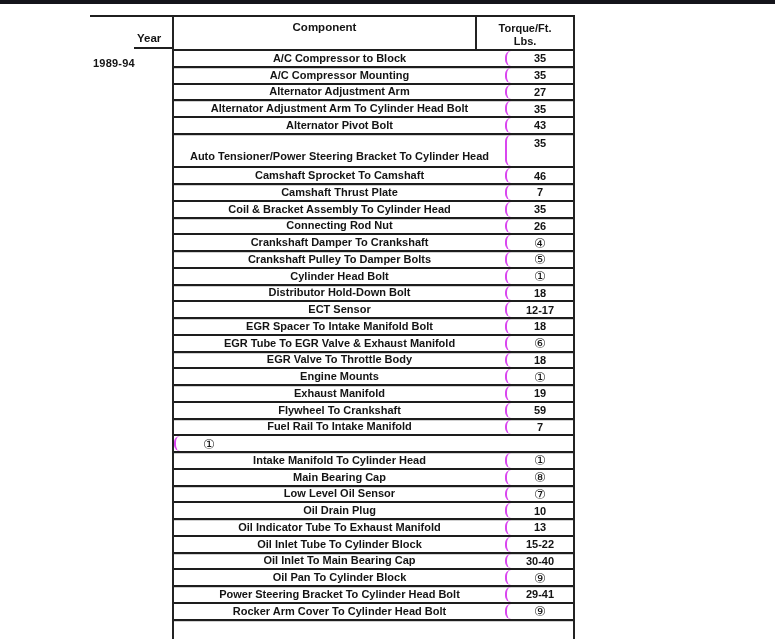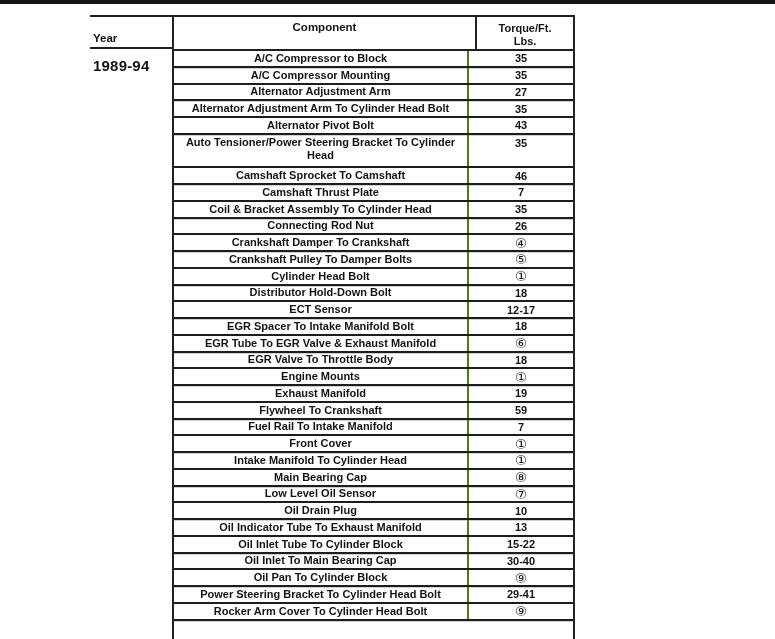--- a/index.html
+++ b/index.html
@@ -31,25 +31,26 @@
   }
   .year-head {
     height: 32px;
     border-bottom: 2px solid #1f1f1f;
     box-sizing: border-box;
     display: flex;
     align-items: flex-end;
     padding: 0 0 3px 3px;
     font-weight: bold;
     font-size: 11.5px;
+    margin-left: 44px;
   }
   .year-val {
     padding: 8px 0 0 3px;
     font-weight: bold;
-    font-size: 15px;
+    font-size: 11px;
     letter-spacing: 0.2px;
   }
   
   .spec-table {
     position: absolute;
     left: 172px; top: 15px;
     width: 403px; height: 624px;
     box-sizing: border-box;
     border-top: 2px solid #1f1f1f;
     border-left: 2px solid #232323;
@@ -103,32 +104,33 @@
     align-items: center;
     justify-content: center;
     text-align: center;
     font-weight: bold;
     font-size: 11px;
     line-height: 1.18;
     padding: 0 6px;
     overflow: hidden;
     border-radius: 6px;
   }
-  .row.tall .comp { align-items: flex-start; padding-top: 1px; }
+  .row.tall .comp { align-items: flex-start; padding-top: 15px; }
   .torq {
-    width: 106px;
-    border-left: 2px solid #4d7c0f;
+    width: 68px;
+    border-left: 2px solid #d946ef;
     box-sizing: border-box;
     display: flex;
     align-items: center;
     justify-content: center;
     font-weight: bold;
     font-size: 11px;
     font-family: "Liberation Sans", "DejaVu Sans", sans-serif;
     overflow: hidden;
+    border-radius: 6px;
   }
   .row.tall .torq { align-items: flex-start; padding-top: 2px; }
   .torq.fn { font-size: 13.5px; font-weight: normal; font-family: "DejaVu Sans", sans-serif; }
 </style>
 </head>
 <body>
 
 <div class="page">
 
   <div class="top-bar" style="background: rgb(20, 20, 26);"></div>
@@ -229,21 +231,20 @@
         </div>
         <div class="row">
           <div class="comp">Flywheel To Crankshaft</div>
           <div class="torq">59</div>
         </div>
         <div class="row">
           <div class="comp">Fuel Rail To Intake Manifold</div>
           <div class="torq">7</div>
         </div>
         <div class="row">
-          <div class="comp">Front Cover</div>
           <div class="torq fn">①</div>
         </div>
         <div class="row">
           <div class="comp">Intake Manifold To Cylinder Head</div>
           <div class="torq fn">①</div>
         </div>
         <div class="row">
           <div class="comp">Main Bearing Cap</div>
           <div class="torq fn">⑧</div>
         </div>

